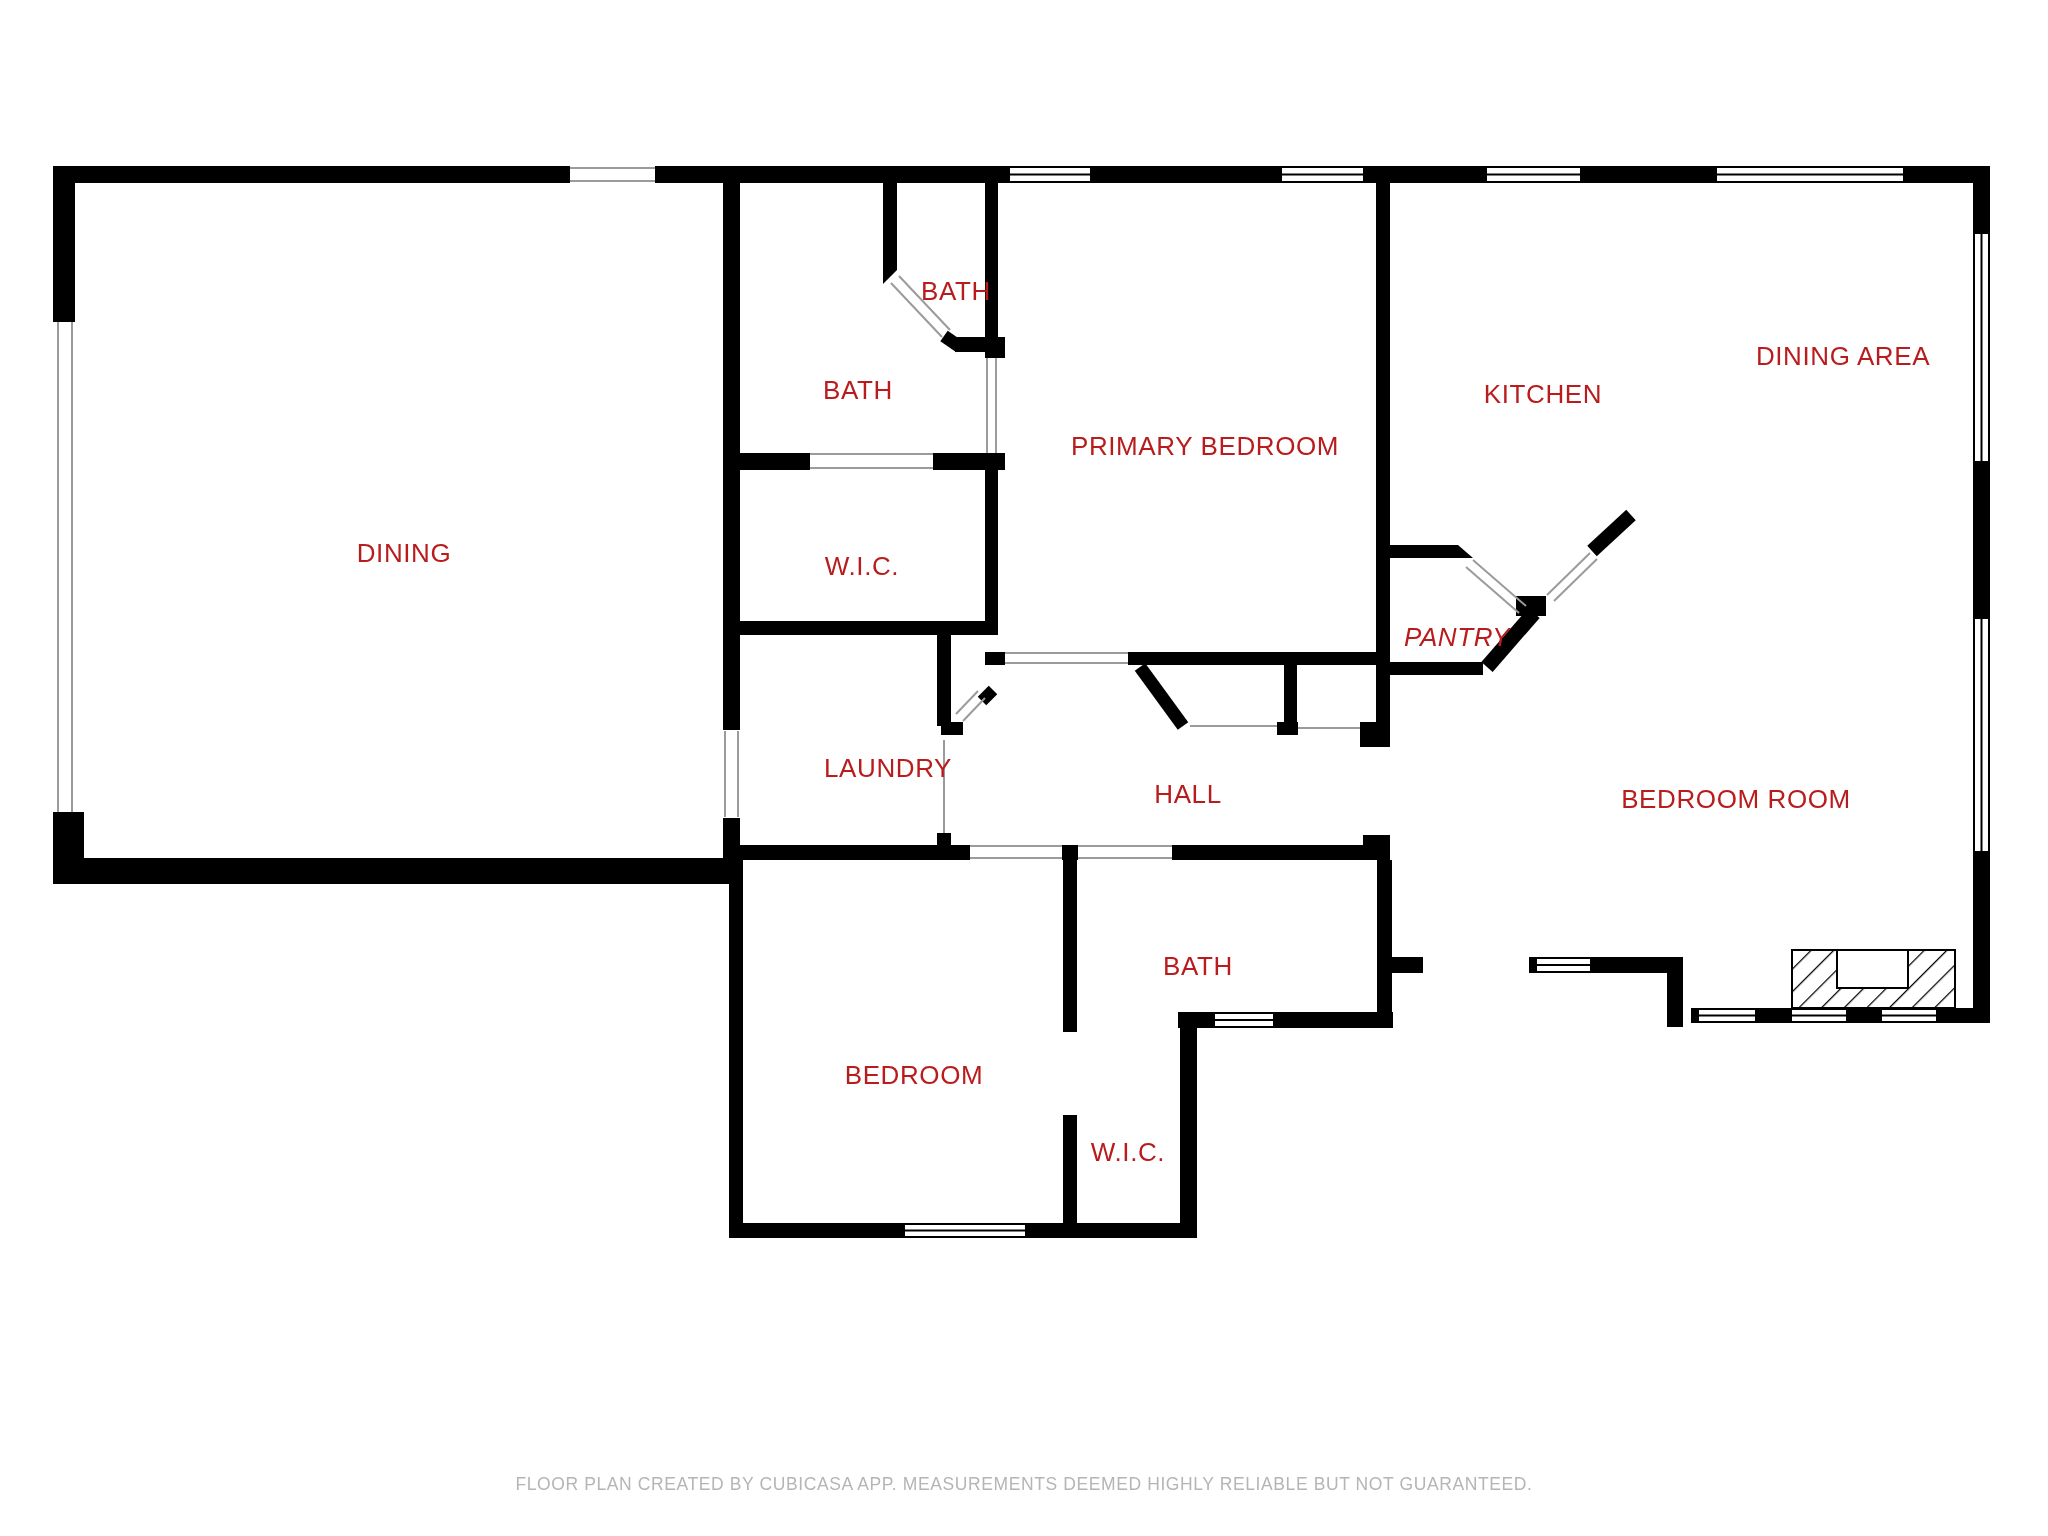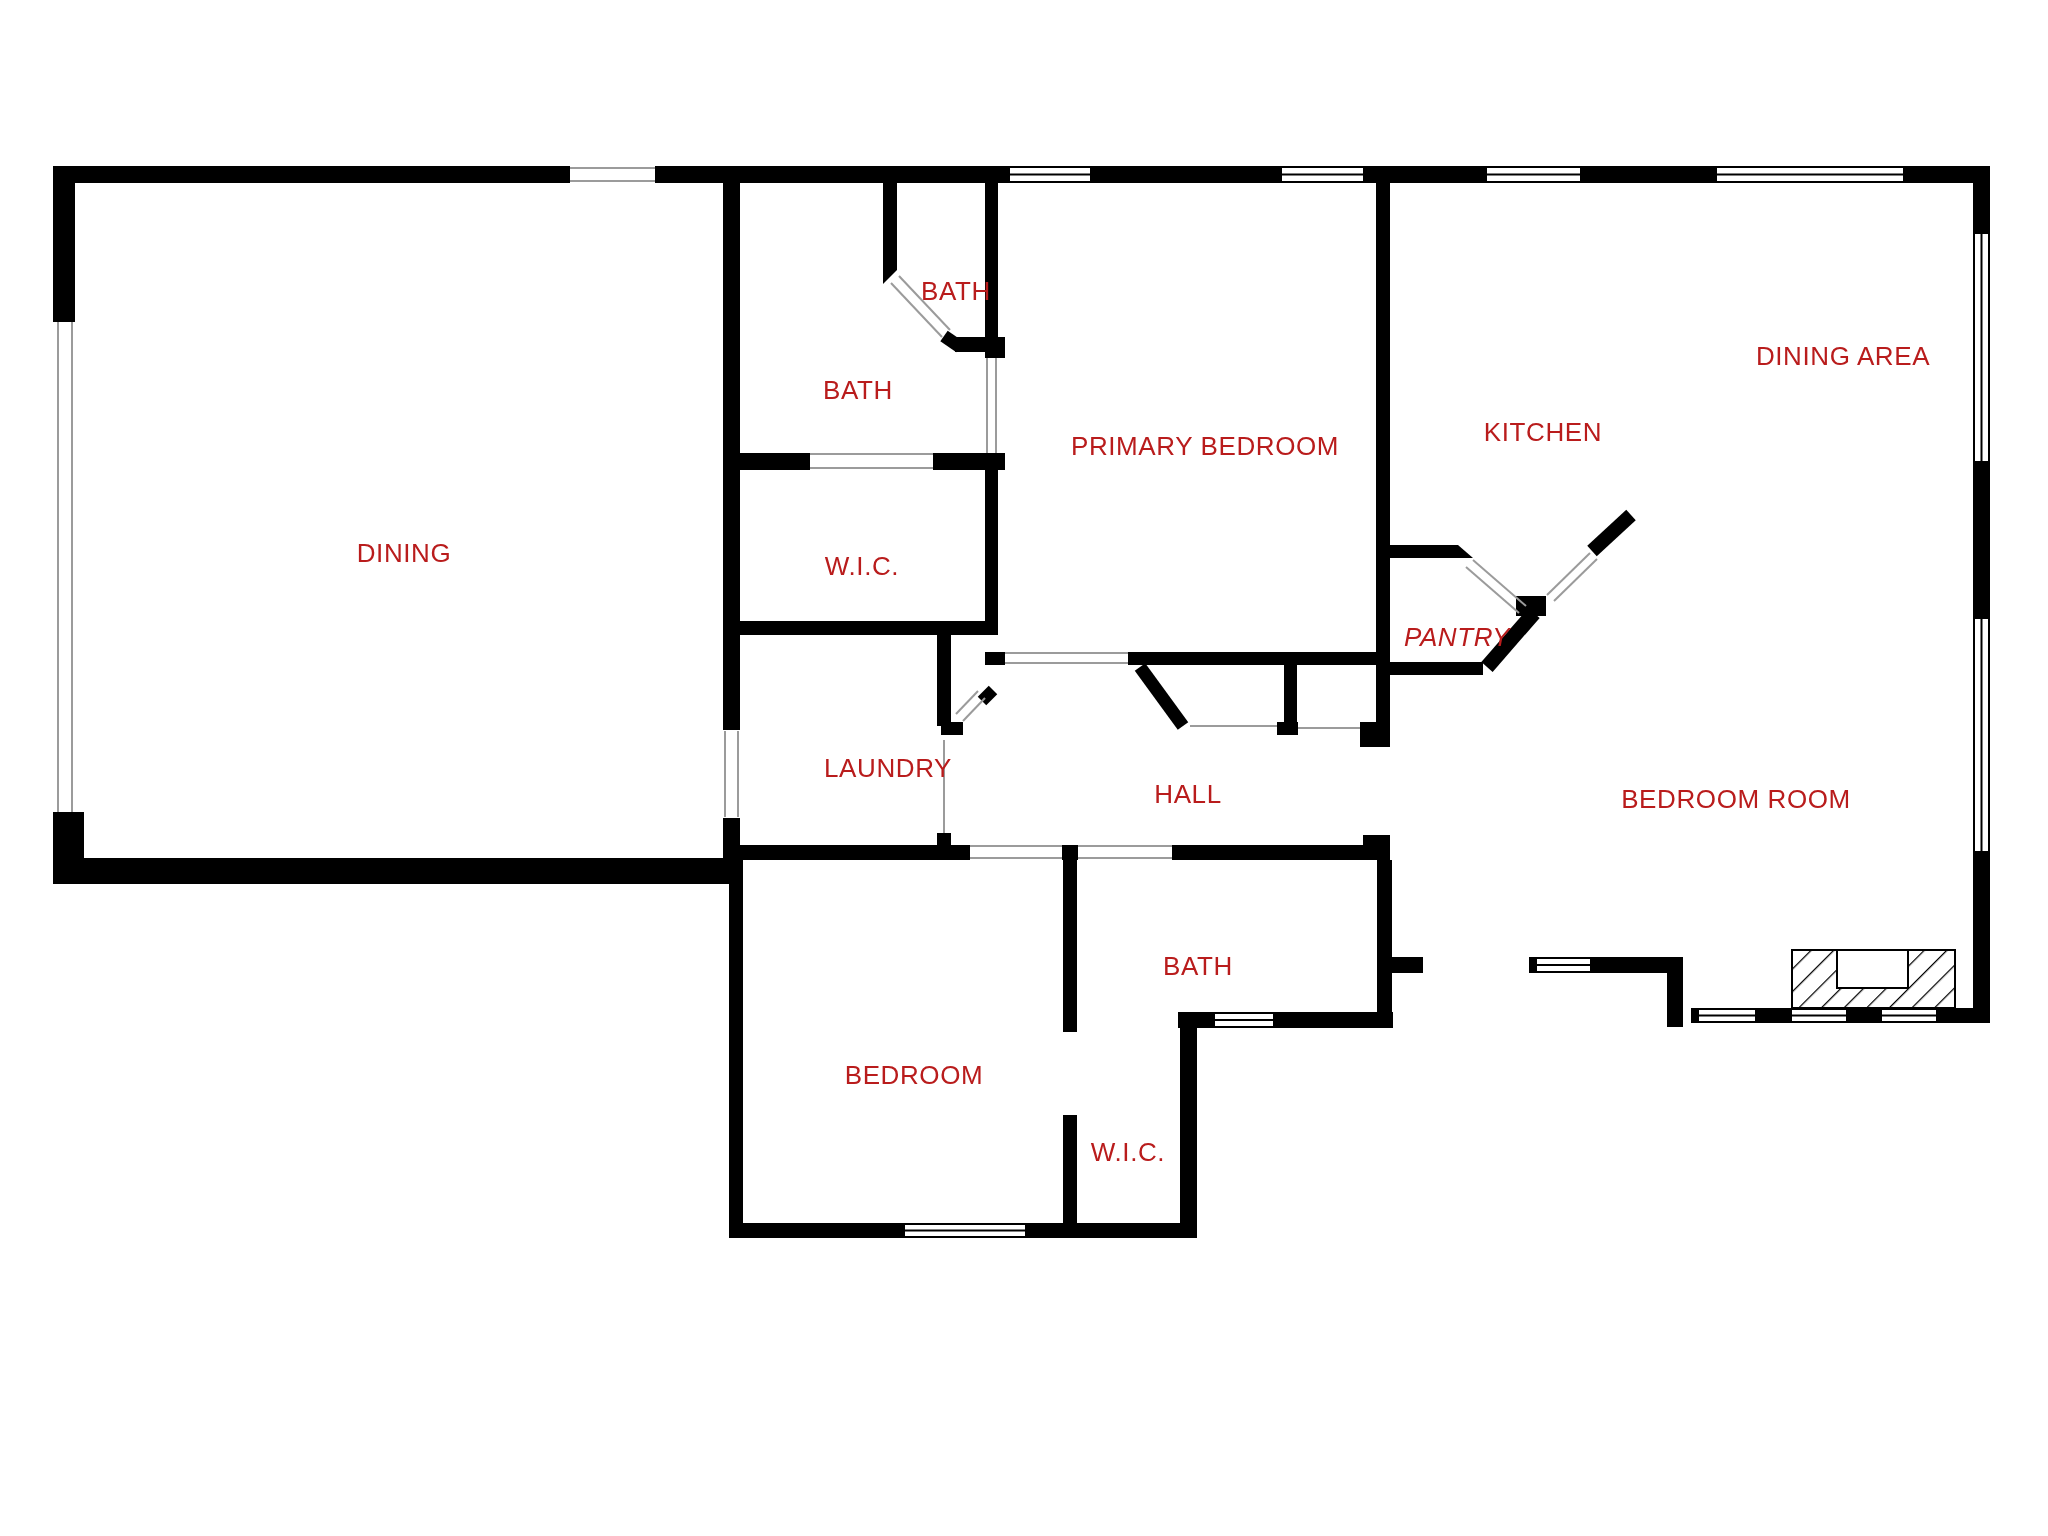--- a/index.html
+++ b/index.html
@@ -241,20 +241,21 @@
   </svg>
 
   <div class="room-label" style="left:404px;top:553px;">DINING</div>
   <div class="room-label" style="left:858px;top:390px;">BATH</div>
   <div class="room-label" style="left:956px;top:291px;">BATH</div>
   <div class="room-label" style="left:862px;top:566px;">W.I.C.</div>
   <div class="room-label" style="left:888px;top:768px;">LAUNDRY</div>
   <div class="room-label" style="left:1205px;top:446px;">PRIMARY BEDROOM</div>
   <div class="room-label" style="left:1188px;top:794px;">HALL</div>
   <div class="room-label" style="left:1457px;top:637px;font-style:italic;">PANTRY</div>
-  <div class="room-label" style="left:1543px;top:394px;margin-top:38px;">KITCHEN</div>
+  <div class="room-label" style="left:1543px;top:394px;">KITCHEN</div>
   <div class="room-label" style="left:1843px;top:356px;">DINING AREA</div>
   <div class="room-label" style="left:1736px;top:799px;">BEDROOM ROOM</div>
   <div class="room-label" style="left:1198px;top:966px;">BATH</div>
   <div class="room-label" style="left:914px;top:1075px;">BEDROOM</div>
   <div class="room-label" style="left:1128px;top:1152px;">W.I.C.</div>
 
+  <div class="footer-note">FLOOR PLAN CREATED BY CUBICASA APP. MEASUREMENTS DEEMED HIGHLY RELIABLE BUT NOT GUARANTEED.</div>
 </div>
 
 </body></html>

